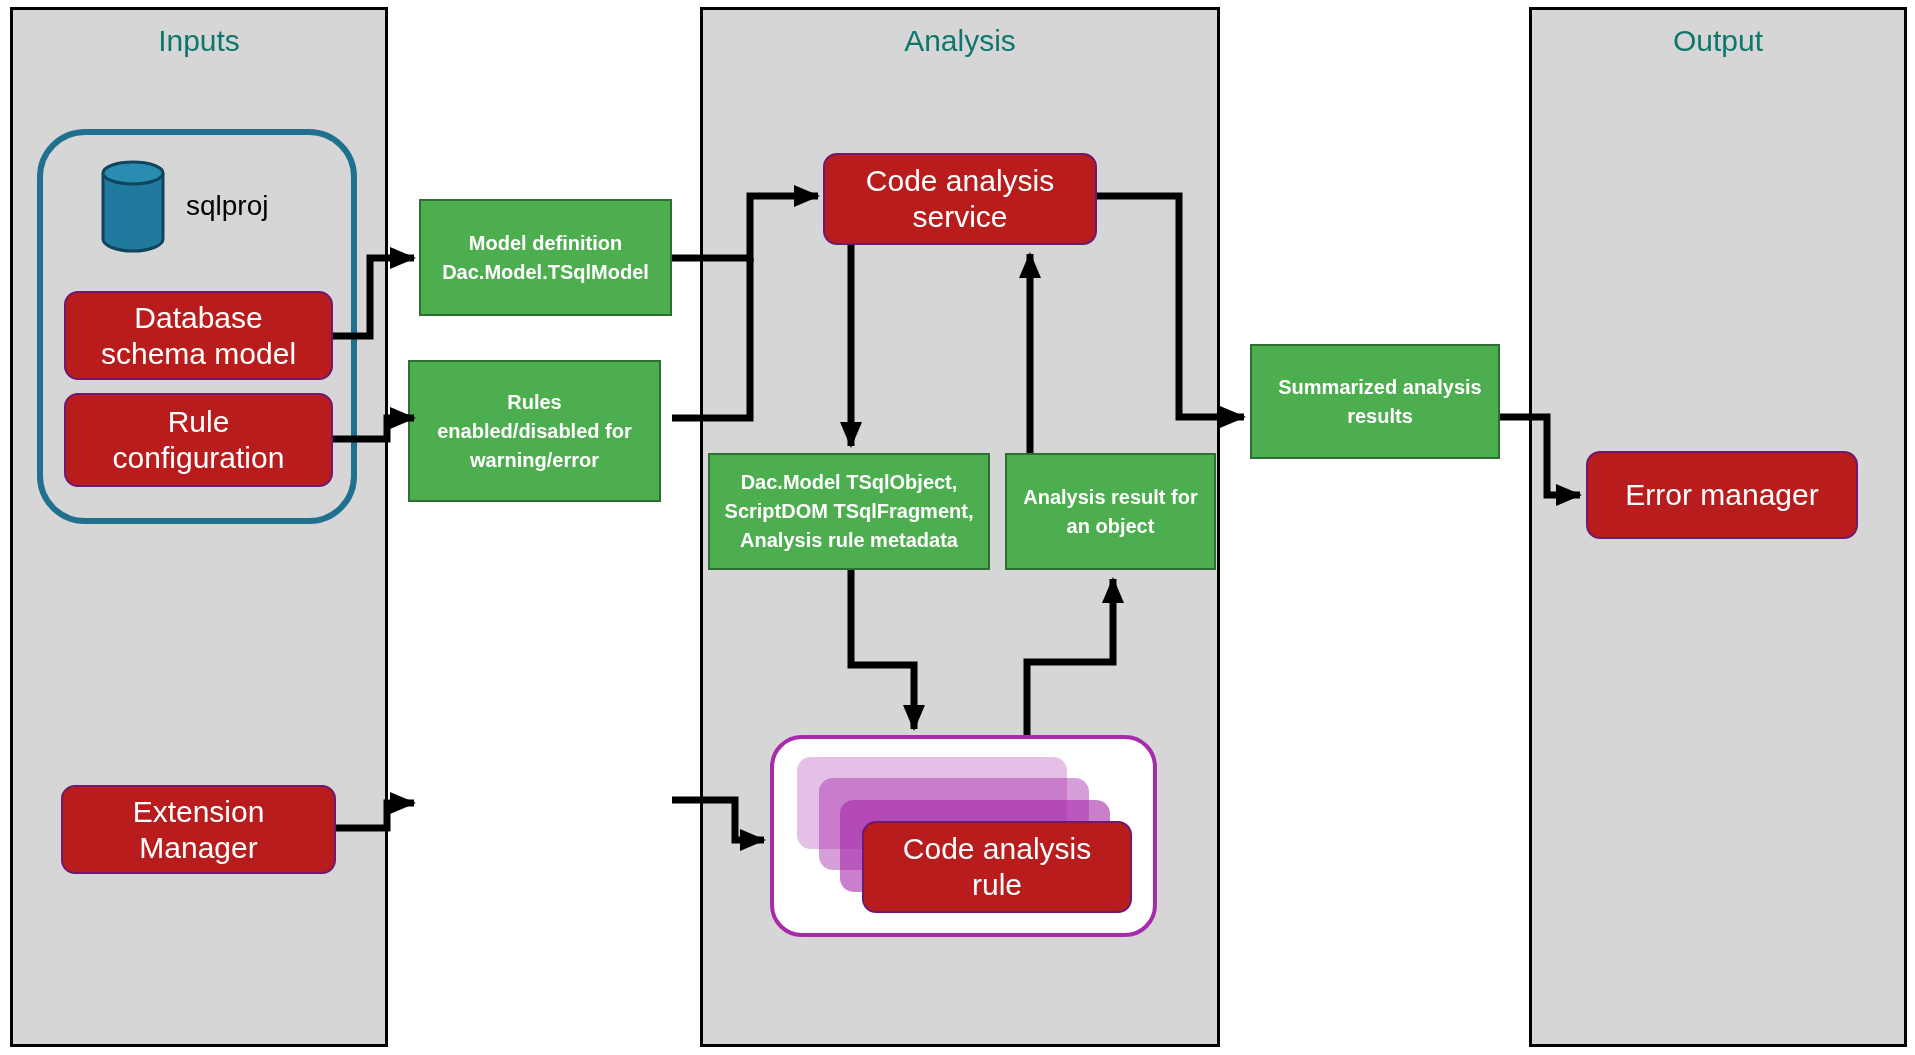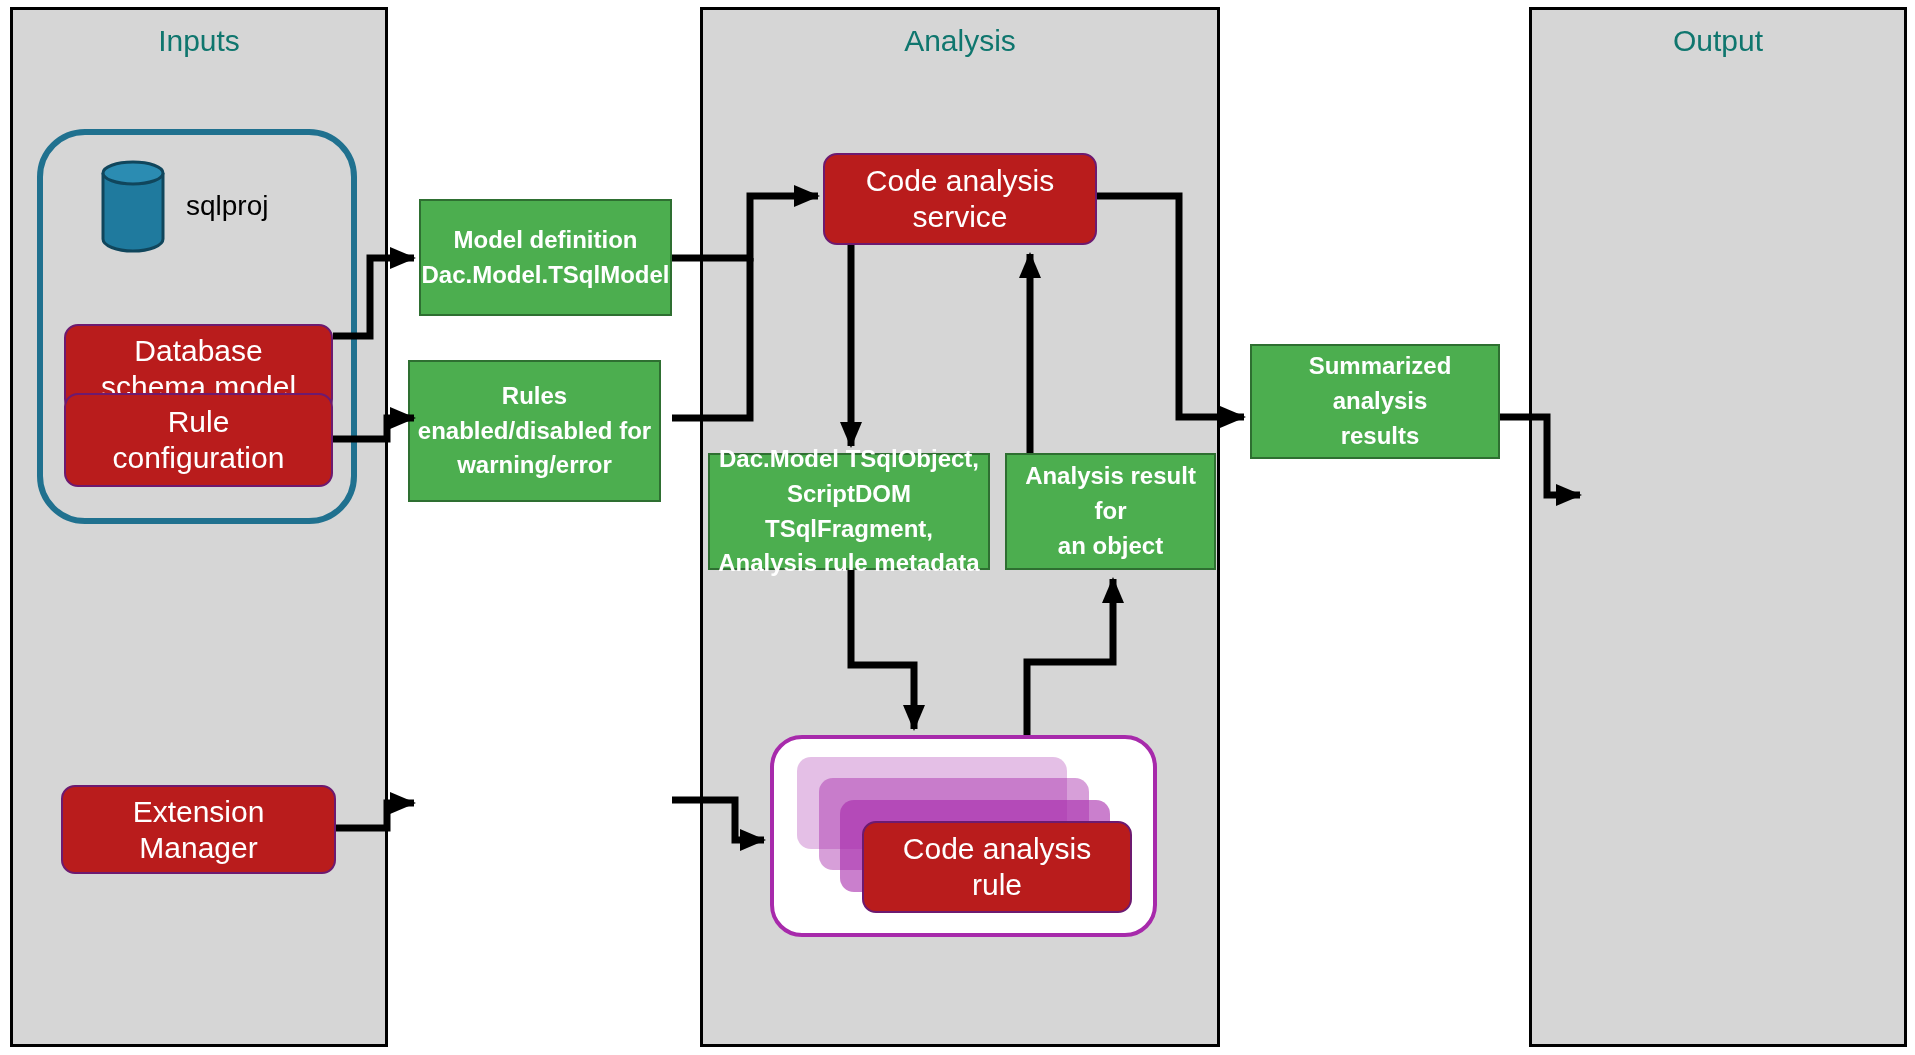--- a/index.html
+++ b/index.html
@@ -43,38 +43,38 @@
     color: #ffffff;
     display: flex;
     align-items: center;
     justify-content: center;
     text-align: center;
     white-space: pre-line;
     font-size: 30px;
     line-height: 1.2;
     padding: 4px;
   }
-  #node-db-schema      { left: 64px;   top: 291px; width: 269px; height: 89px; margin-top: 33px; }
+  #node-db-schema      { left: 64px;   top: 291px; width: 269px; height: 89px; }
   #node-rule-config    { left: 64px;   top: 393px; width: 269px; height: 94px; }
   #node-ext-manager    { left: 61px;   top: 785px; width: 275px; height: 89px; }
   #node-service        { left: 823px;  top: 153px; width: 274px; height: 92px; }
   #node-rule           { left: 862px;  top: 821px; width: 270px; height: 92px; }
   #node-error-manager  { left: 1586px; top: 451px; width: 272px; height: 88px; }
   .green-node {
     position: absolute;
     background: #4cae4f;
     border: 2px solid #2e6f31;
     color: #ffffff;
     display: flex;
     align-items: center;
     justify-content: center;
     text-align: center;
     white-space: pre-line;
     font-weight: bold;
-    font-size: 24px;
+    font-size: 20px;
     line-height: 1.45;
     padding: 6px;
   }
   #node-model-def       { left: 419px;  top: 199px; width: 253px; height: 117px; }
   #node-rules-enabled   { left: 408px;  top: 360px; width: 253px; height: 142px; }
   #node-all-rules       { left: 419px;  top: 744px; width: 253px; height: 114px; }
   #node-metadata        { left: 708px;  top: 453px; width: 282px; height: 117px; }
   #node-analysis-result { left: 1005px; top: 453px; width: 211px; height: 117px; }
   #node-summary         { left: 1250px; top: 344px; width: 250px; height: 115px; padding-left: 16px; }
   .rules-group {
@@ -140,20 +140,21 @@
   <div class="sqlproj-label">sqlproj</div>
 
   <div class="purple-node" id="node-db-schema">Database
 schema model</div>
   <div class="purple-node" id="node-rule-config">Rule
 configuration</div>
   <div class="purple-node" id="node-ext-manager">Extension
 Manager</div>
   <div class="purple-node" id="node-service">Code analysis
 service</div>
+  <div class="purple-node" id="node-error-manager">Error manager</div>
 
   <div class="green-node" id="node-model-def">Model definition
 Dac.Model.TSqlModel</div>
   <div class="green-node" id="node-rules-enabled">Rules
 enabled/disabled for
 warning/error</div>
   <div class="green-node" id="node-metadata">Dac.Model TSqlObject,
 ScriptDOM TSqlFragment,
 Analysis rule metadata</div>
   <div class="green-node" id="node-analysis-result">Analysis result for

